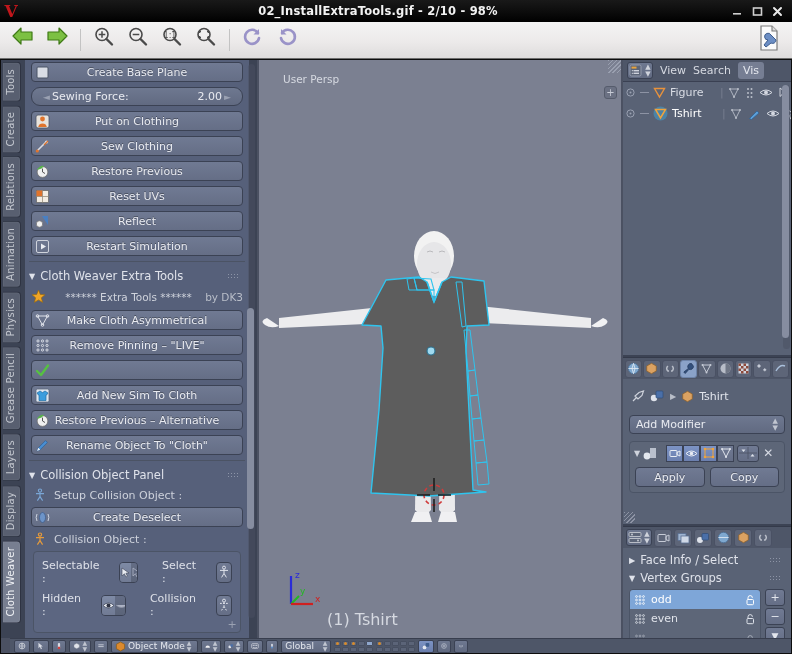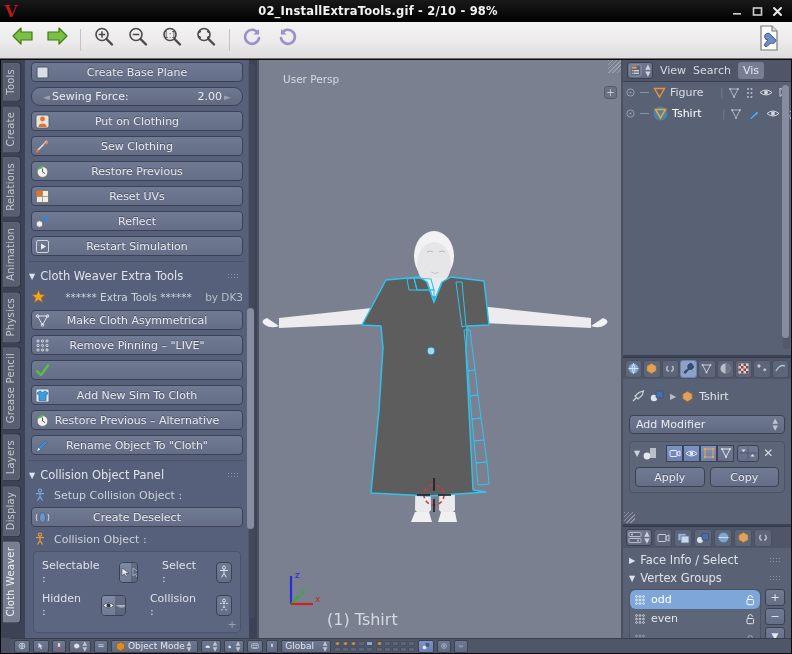--- a/index.html
+++ b/index.html
@@ -183,21 +183,21 @@
   .mt.on { background:linear-gradient(to bottom,#7c93c4,#6b7fae); }
   .mod-btns { display:flex; gap:5px; padding:3px 5px 5px 5px; }
   .mod-btns .bl-btn { flex:1; }
 
   .proptabs2 { position:absolute; left:0; top:466px; width:168px; height:22px; background:#4e5668;
     display:flex; align-items:center; gap:2px; padding:0 3px; border-top:1px solid #343a4a;}
 
   .vgpanel { position:absolute; left:0; top:488px; width:168px; height:90px; background:#596275; padding:2px 6px; }
   .vg-list { margin-top:4px; display:flex; gap:4px; }
   .vg-items { flex:1; background:#5d6678; border:1px solid #4b5466; border-radius:4px; overflow:hidden; }
-  .vg-item { height:19px; display:flex; align-items:center; gap:5px; padding:0 4px; color:#e0e3ea; font-size:11px;border-radius:6px;}
+  .vg-item { height:19px; display:flex; align-items:center; gap:5px; padding:0 4px; color:#e0e3ea; font-size:11px;}
   .vg-item.sel { background:#7ea6d8; color:#fff; }
   .vg-side { width:20px; display:flex; flex-direction:column; gap:2px; }
   .vg-sbtn { height:17px; background:linear-gradient(to bottom,#707a93,#656e86); border:1px solid #3b4254;
     border-radius:3px; display:flex; align-items:center; justify-content:center; color:#e3e6ed; font-size:11px;}
 
   
   .bl-bottom { position:absolute; left:9px; top:578px; width:790px; height:15px; background:#4e5668;
     display:flex; align-items:center; gap:3px; padding:0 4px; border-top:1px solid #383e4e; }
   .bh-btn { height:13px; background:linear-gradient(to bottom,#6e7890,#616a81); border:1px solid #3b4254;
     border-radius:2px; display:flex; align-items:center; justify-content:center; padding:0 3px;

